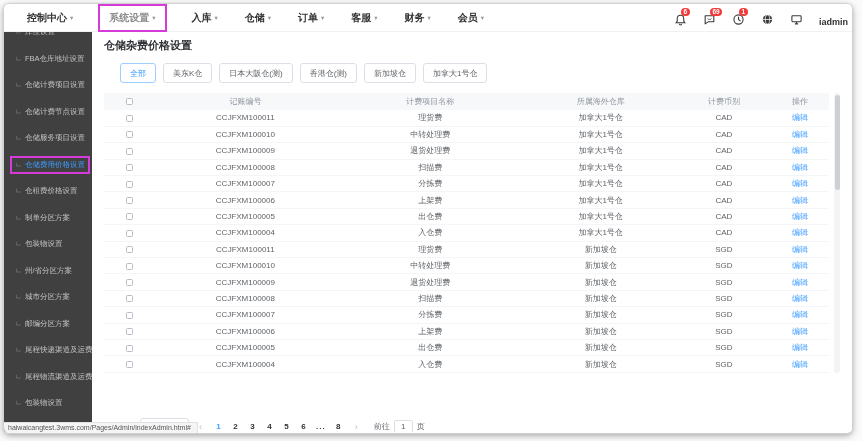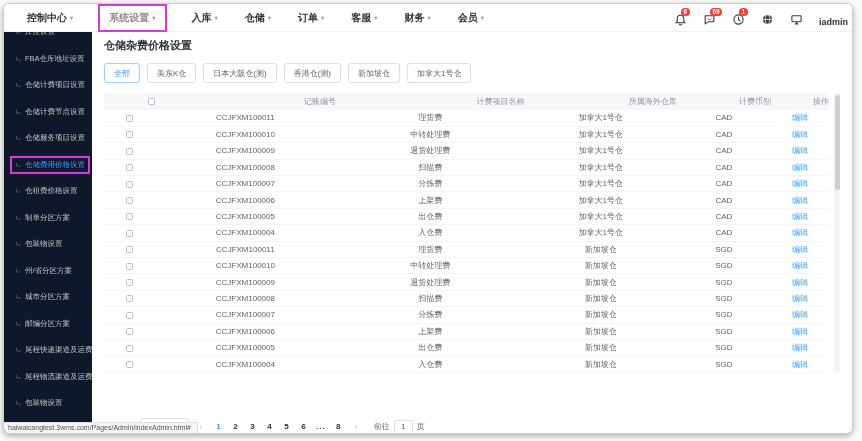--- a/index.html
+++ b/index.html
@@ -26,42 +26,42 @@
   .icon-wrap { position: relative; width: 14px; height: 14px; cursor: pointer; }
   .icon-wrap svg { width: 13px; height: 13px; display: block; }
   .badge { position: absolute; top: -5px; left: 7px; background: #f23c3c; color: #fff;
     font-size: 6.5px; line-height: 8px; border-radius: 6px; padding: 0 2.5px; font-weight: bold; }
   .user { font-size: 9px; font-weight: bold; color: #333; padding-bottom: 0; margin-top: 8px; }
 
   
   .frame { display: flex; height: 400px; }
 
   
-  .sidebar { width: 88px; flex: none; background: #0f172a; overflow: hidden; }
+  .sidebar { width: 88px; flex: none; background: #404040; overflow: hidden; }
   .sidebar ul { list-style: none; margin-top: -13px; }
   .sidebar li { height: 26.5px; display: flex; align-items: center; padding-left: 8px;
     cursor: pointer; }
   .side-inner { display: flex; align-items: center; gap: 3px; padding: 2px 3px; }
   .sidebar .prefix { color: #8a8a8a; font-size: 7px; }
   .sidebar .label { color: #c3c3c3; font-size: 7.5px; white-space: nowrap; }
   .sidebar li.active .label { color: #3d9bff; }
   .sidebar li.annotated .side-inner { outline: 2px solid #d53bd8; }
 
   
   .main { flex: 1; background: #fff; position: relative; overflow: hidden; }
   .page-title { font-size: 11px; font-weight: bold; color: #2f3236; padding: 6px 0 5px 12px; }
-  .filters { display: flex; gap: 7px; padding: 5px 12px 6px; }
+  .filters { display: flex; gap: 7px; padding: 5px 28px 6px; }
   .filter-btn { font-size: 8px; color: #5f6368; background: #fff; border: 1px solid #dcdfe6;
     border-radius: 3px; padding: 3.5px 9px; cursor: pointer; white-space: nowrap; }
   .filter-btn.active { color: #409eff; border-color: #9ecdff; }
 
   .table-wrap { margin: 4px 12px 0; position: relative; }
   table { width: calc(100% - 11px); border-collapse: collapse; table-layout: fixed; }
   thead th { background: #f7f8fa; color: #8f959e; font-weight: normal; font-size: 8px;
-    height: 17px; text-align: right; }
+    height: 17px; text-align: center; }
   tbody td { font-size: 8px; color: #5f6368; height: 16.4px; text-align: center;
     border-bottom: 1px solid #f4f5f7; white-space: nowrap; overflow: hidden; }
   .cb { display: inline-block; width: 7px; height: 7px; border: 1px solid #b6bcc6;
     border-radius: 1.5px; background: #fff; vertical-align: middle; cursor: pointer; }
   .edit-link { color: #409eff; cursor: pointer; }
   .vscroll { position: absolute; top: 0; right: 0; bottom: 0; width: 6px;
     background: #f3f4f6; border-radius: 3px; }
   .vthumb { position: absolute; top: 2px; left: 0.5px; width: 5px; height: 34%;
     background: #ccd0d6; border-radius: 3px; }
 

